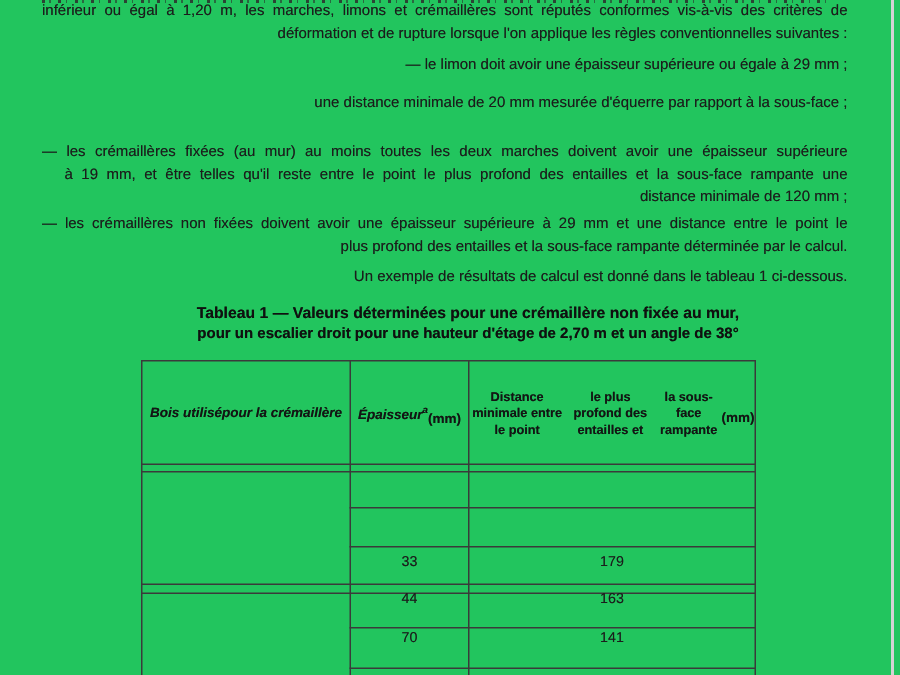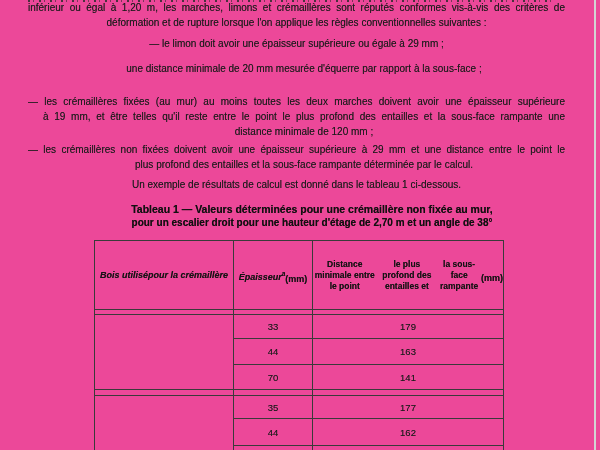--- a/index.html
+++ b/index.html
@@ -2,36 +2,36 @@
 <html><head>
 <meta charset="utf-8">
 <style>
   * { margin: 0; padding: 0; box-sizing: border-box; }
   html, body { width: 600px; height: 450px; background: #ffffff; overflow: hidden; }
   body {
     font-family: "Liberation Sans", "DejaVu Sans", sans-serif;
     color: #1e1e1e;
     position: relative;
   }
-  .doc { position: absolute; inset: 0; background: #ec4899; }
+  .doc { position: absolute; inset: 0; background: #22c55e; }
 
   
   .clip-strip {
     position: absolute; top: 0; left: 28px; width: 528px; height: 2px;
     background: repeating-linear-gradient(90deg,
       rgba(45,45,45,.85) 0 2px, transparent 2px 5px,
       rgba(45,45,45,.6) 5px 6px, transparent 6px 11px);
   }
 
   .para, .bullet {
     position: absolute; left: 28px; width: 537px;
     font-size: 10px; line-height: 15px;
     color: #1c1c1c; text-shadow: 0 0 .4px rgba(20,20,20,.55);
   }
-  .ln { text-align: center; }
+  .ln { text-align: right; }
   .ln.just { text-align: justify; text-align-last: justify; }
   .bullet .ln { padding-left: 15px; }
   .bullet .ln.first { padding-left: 0; }
 
   .caption {
     position: absolute; left: 0; top: 202px; width: 600px;
     text-align: center; color: #101010; font-weight: bold;
     text-shadow: 0 0 .4px rgba(0,0,0,.6);
     padding-left: 24px;
   }
@@ -47,21 +47,21 @@
   .cell { position: absolute; display: flex; align-items: center; justify-content: center; }
   .hdr {
     font-weight: bold; color: #141414; text-align: center;
     text-shadow: 0 0 .35px rgba(0,0,0,.55);
   }
   .hdr .h-line { font-size: 9px; line-height: 12px; font-style: italic; }
   .hdr .h-line3 { font-size: 8.5px; line-height: 11px; }
   .hdr .unit { font-size: 9px; line-height: 11px; margin-top: 9px; }
   .hdr sup { font-size: 6.5px; vertical-align: super; }
 
-  .val { font-size: 9.5px; color: #1c1c1c; text-shadow: 0 0 .4px rgba(20,20,20,.5); }
+  .val { font-size: 9.5px; color: #1c1c1c; text-shadow: 0 0 .4px rgba(20,20,20,.5); margin-top: 48px; }
 
   .edge-line { position: absolute; top: 0; left: 594px; width: 2px; height: 450px; background: #d3d3d3; }
 </style>
 </head>
 <body>
 
 <div class="doc">
 
   <div class="clip-strip"></div>
 

